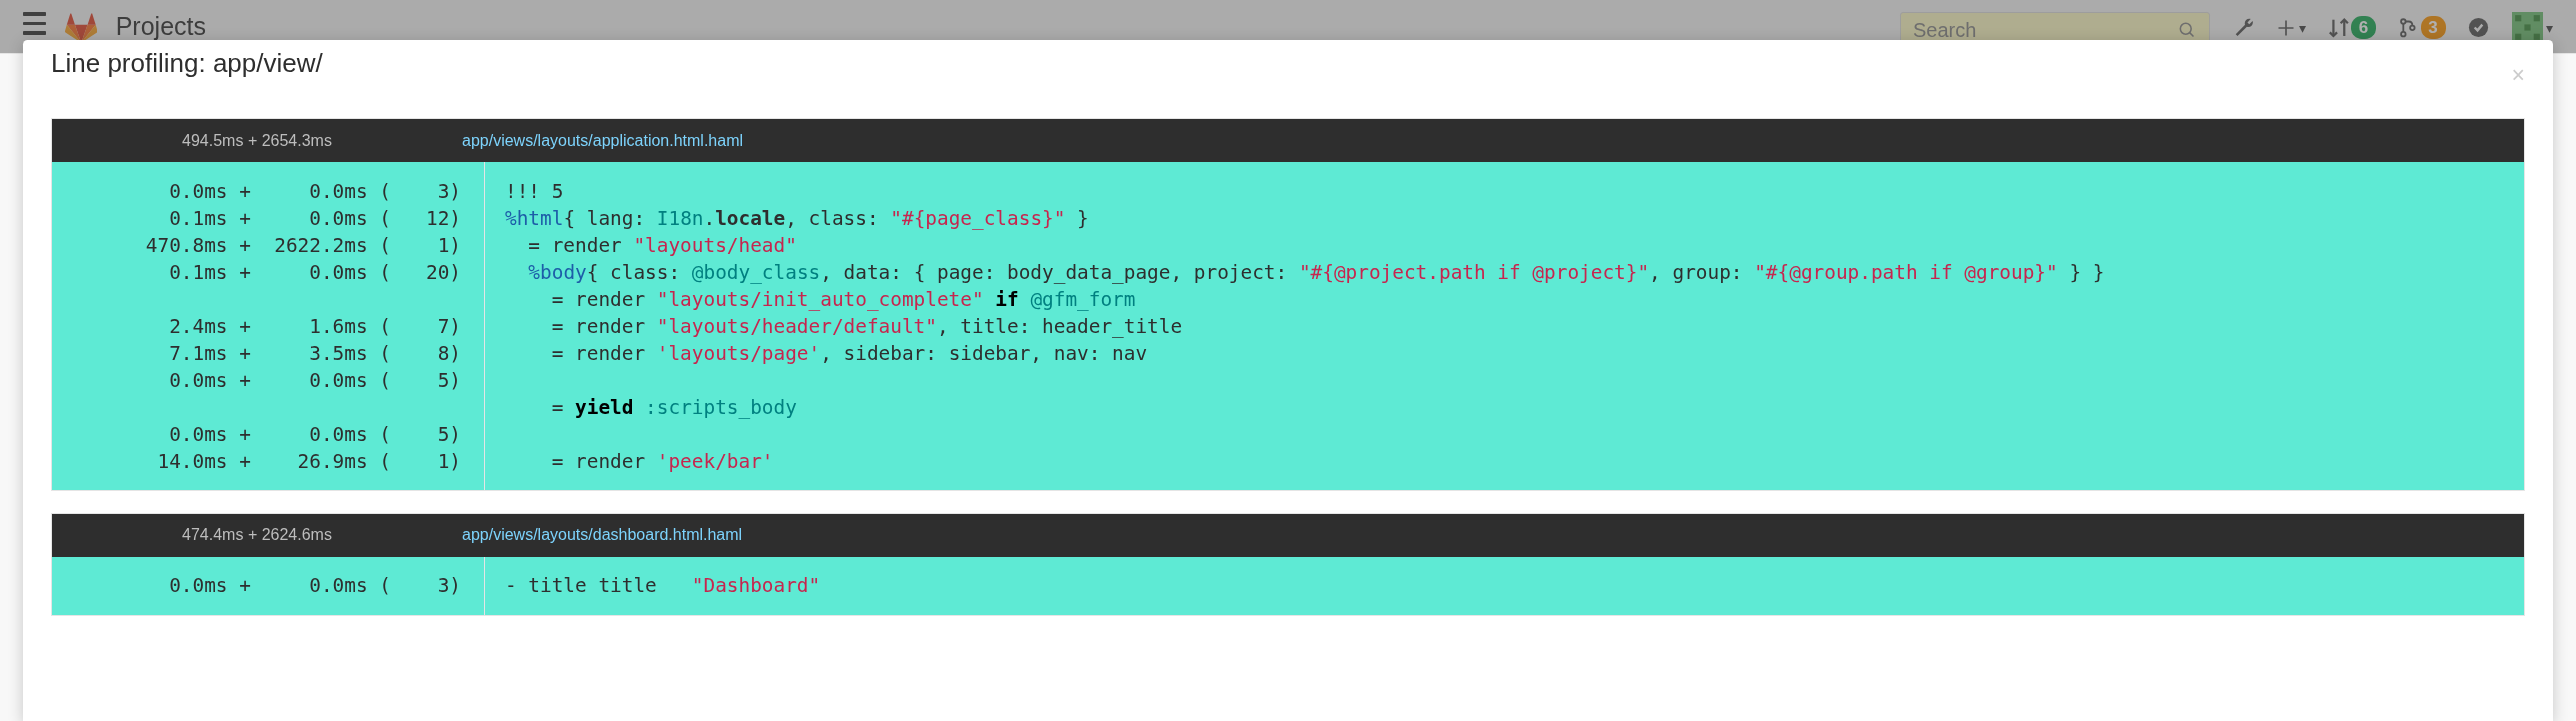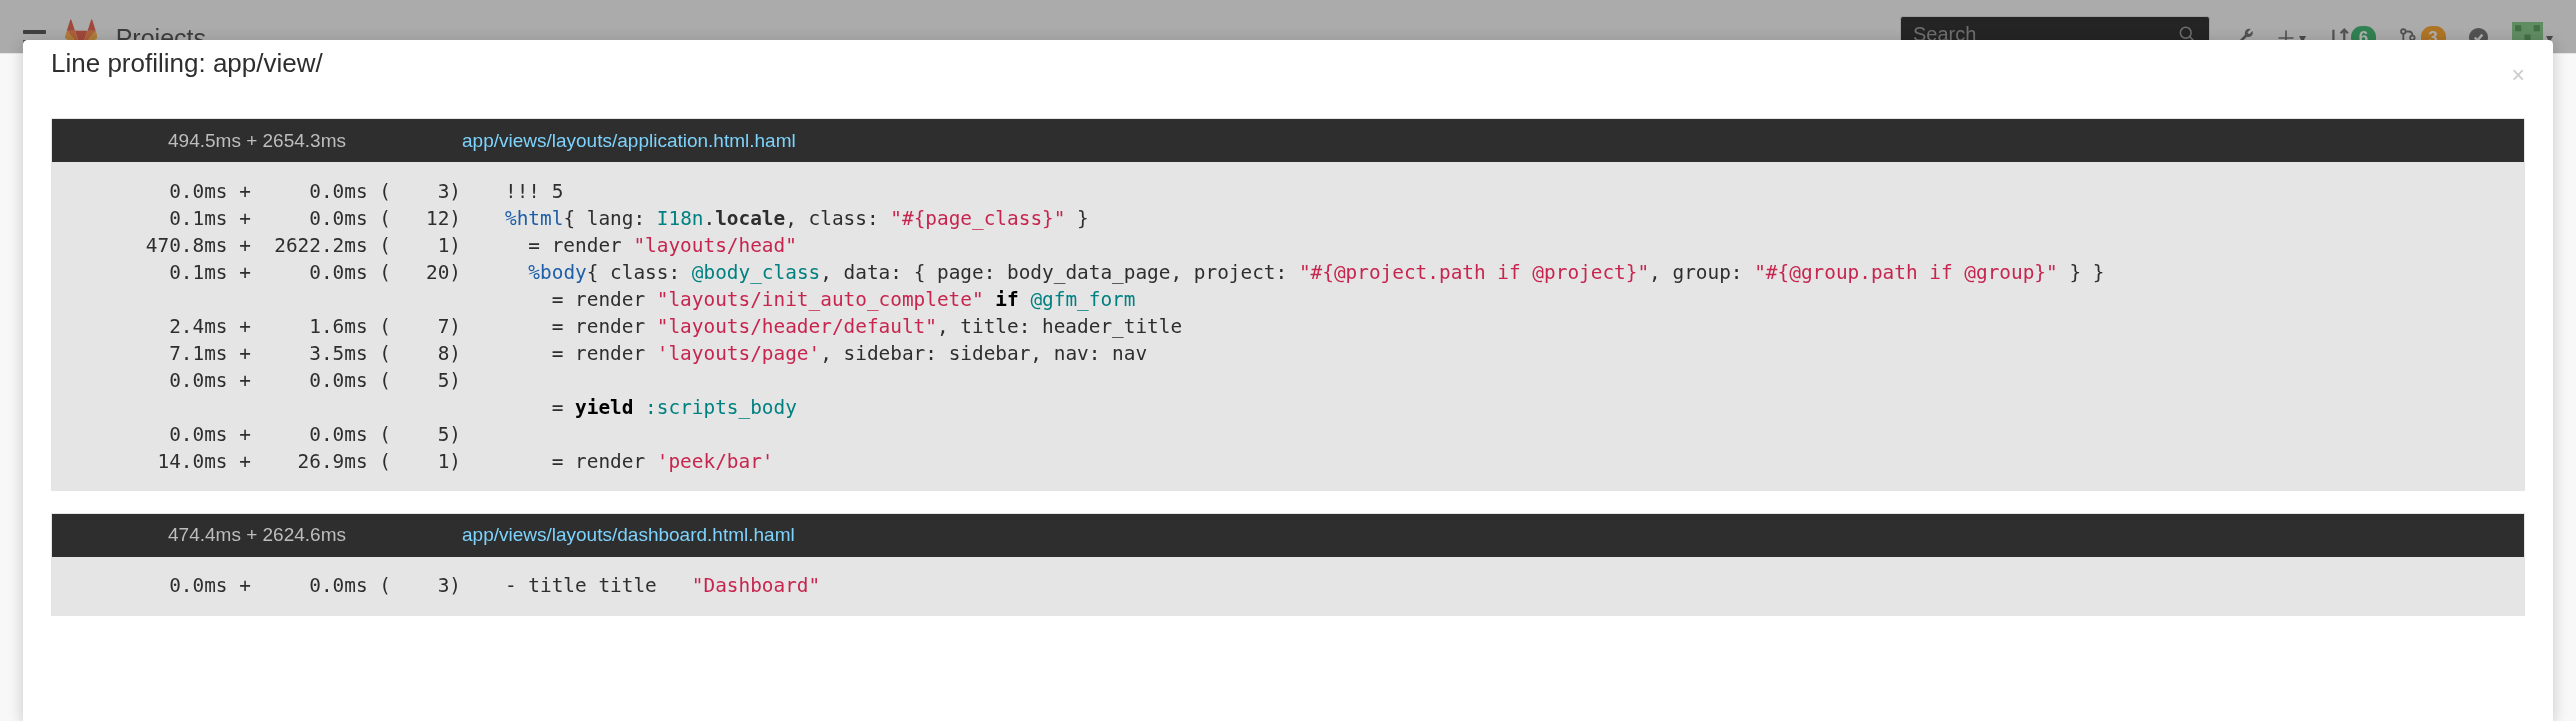--- a/index.html
+++ b/index.html
@@ -9,39 +9,39 @@
   width: 2576px;
   height: 721px;
   overflow: hidden;
   transform-origin: top left;
 }
 
 .top-header {
   height: 54px;
   background: #f6f6f6;
   display: flex;
-  align-items: flex-end;
-  padding: 0 23px;
+  align-items: flex-start;
+  padding: 12px 23px;
   border-bottom: 0.8px solid #e5e5e5;
   position: relative;
 }
 .dim-overlay {
   position: absolute;
   inset: 0;
   background: rgba(80,80,80,0.45);
   pointer-events: none;
 }
 .hamburger-icon { width: 23px; height: 23px; display: flex; flex-direction: column; justify-content: space-between; }
 .hamburger-icon span { display: block; height: 3.9px; background: #333; border-radius: 0.8px; }
 .logo { margin: 0 18.6px; }
 .logo svg { width: 32.5px; height: 32.5px; }
 .page-title { font-size: 25px; font-weight: 400; color: #2e2e2e; }
 .spacer { flex: 1; }
 .search-box {
-  background: #000000;
+  background: #fef9c3;
   border: 0.8px solid #dcdcdc;
   border-radius: 3.1px;
   width: 310px;
   height: 37px;
   display: flex;
   align-items: center;
   padding: 0 12.4px;
   color: #888;
   font-size: 20px;
 }
@@ -70,26 +70,26 @@
 .modal-close { position: absolute; top: 21.7px; right: 28px; color: #ccc; font-size: 23px; font-weight: 300; cursor: pointer; }
 
 .file-block { margin-top: 39px; border: 0.8px solid #e5e5e5; }
 .file-block.second { margin-top: 21.7px; }
 .file-header {
   background: #2e2e2e;
   color: #fff;
   display: flex;
   align-items: center;
   height: 43px;
-  font-size: 19px;
+  font-size: 16px;
 }
 .file-timing { width: 410px; text-align: center; color: #bdbdbd; }
 .file-path { color: #7dd3fc; }
 
-.code-area { display: flex; background: #e5e5e5; }
+.code-area { display: flex; background: #5eead4; }
 .timing-col {
   width: 433px;
   font-family: "SFMono-Regular", Menlo, Consolas, monospace;
   font-size: 19.4px;
   color: #2e2e2e;
   text-align: right;
   padding: 15.5px 23px 15.5px 0;
   line-height: 27px;
   border-right: 0.8px solid #e5e5e5;
   white-space: pre;

